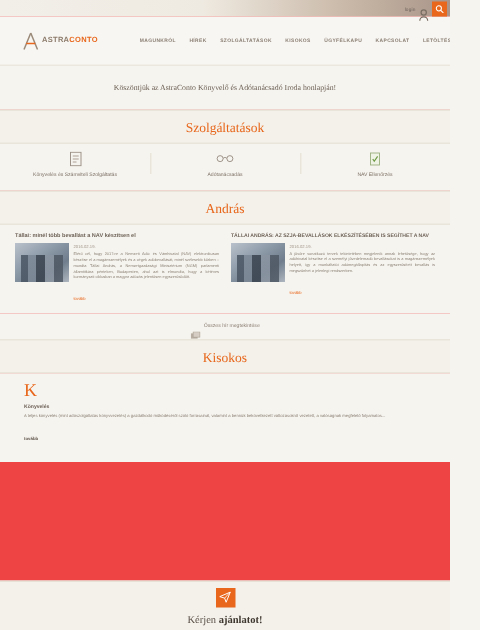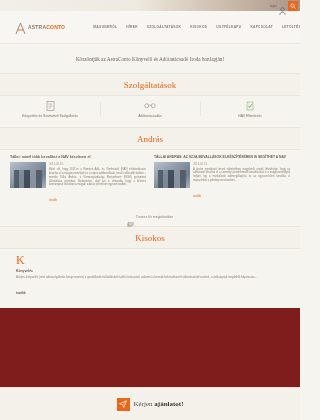--- a/index.html
+++ b/index.html
@@ -2,21 +2,21 @@
 <html><head>
 <meta charset="utf-8">
 <style>
   * { box-sizing: border-box; margin: 0; padding: 0; }
   html, body {
     width: 300px; height: 420px;
     font-family: "Liberation Sans", sans-serif;
     background: #f6f4ef;
     overflow: hidden;
   }
-  .page { width: 300px; height: 420px; position: relative; background: #7f1d1d; }
+  .page { width: 300px; height: 420px; position: relative; background: #ef4444; }
 
   
   .topbar {
     height: 11px;
     background: linear-gradient(to right, #f2efe9 0%, #efeae1 45%, #c8b7a6 78%, #a9958a 100%);
     display: flex; align-items: center; justify-content: flex-end;
     padding-right: 2px;
   }
   .topbar-login {
     font-size: 3.2px; color: #6a5f57; letter-spacing: .1px;
@@ -115,21 +115,21 @@
     line-height: 1; margin-bottom: 3px;
   }
   .kisokos-head { font-size: 3.4px; color: #6d6257; font-weight: bold; margin-bottom: 2px; }
   .kisokos-body { font-size: 2.8px; color: #8a8075; line-height: 1.55; }
   .kisokos-more { font-size: 2.9px; color: #5f554b; font-weight: bold; margin-top: 2px; display:inline-block; cursor:pointer; }
 
   
   .cta {
     position: absolute; left: 0; right: 0; bottom: 0; height: 33px;
     background: #f3f1ea; border-top: 1px solid #e6e0d5;
-    display: flex; align-items: center; justify-content: center; gap: 4px;
+    display: flex; align-items: center; justify-content: center; gap: 4px; flex-direction: column;
   }
   .cta-icon {
     width: 13px; height: 13px; background: #e8671c;
     display: flex; align-items: center; justify-content: center;
   }
   .cta-icon svg { width: 8px; height: 8px; display:block; }
   .cta-text { font-size: 7px; color: #5b5149; font-family: "Liberation Serif", serif; }
   .cta-text b { color: #3e372f; }
 </style>
 </head>

